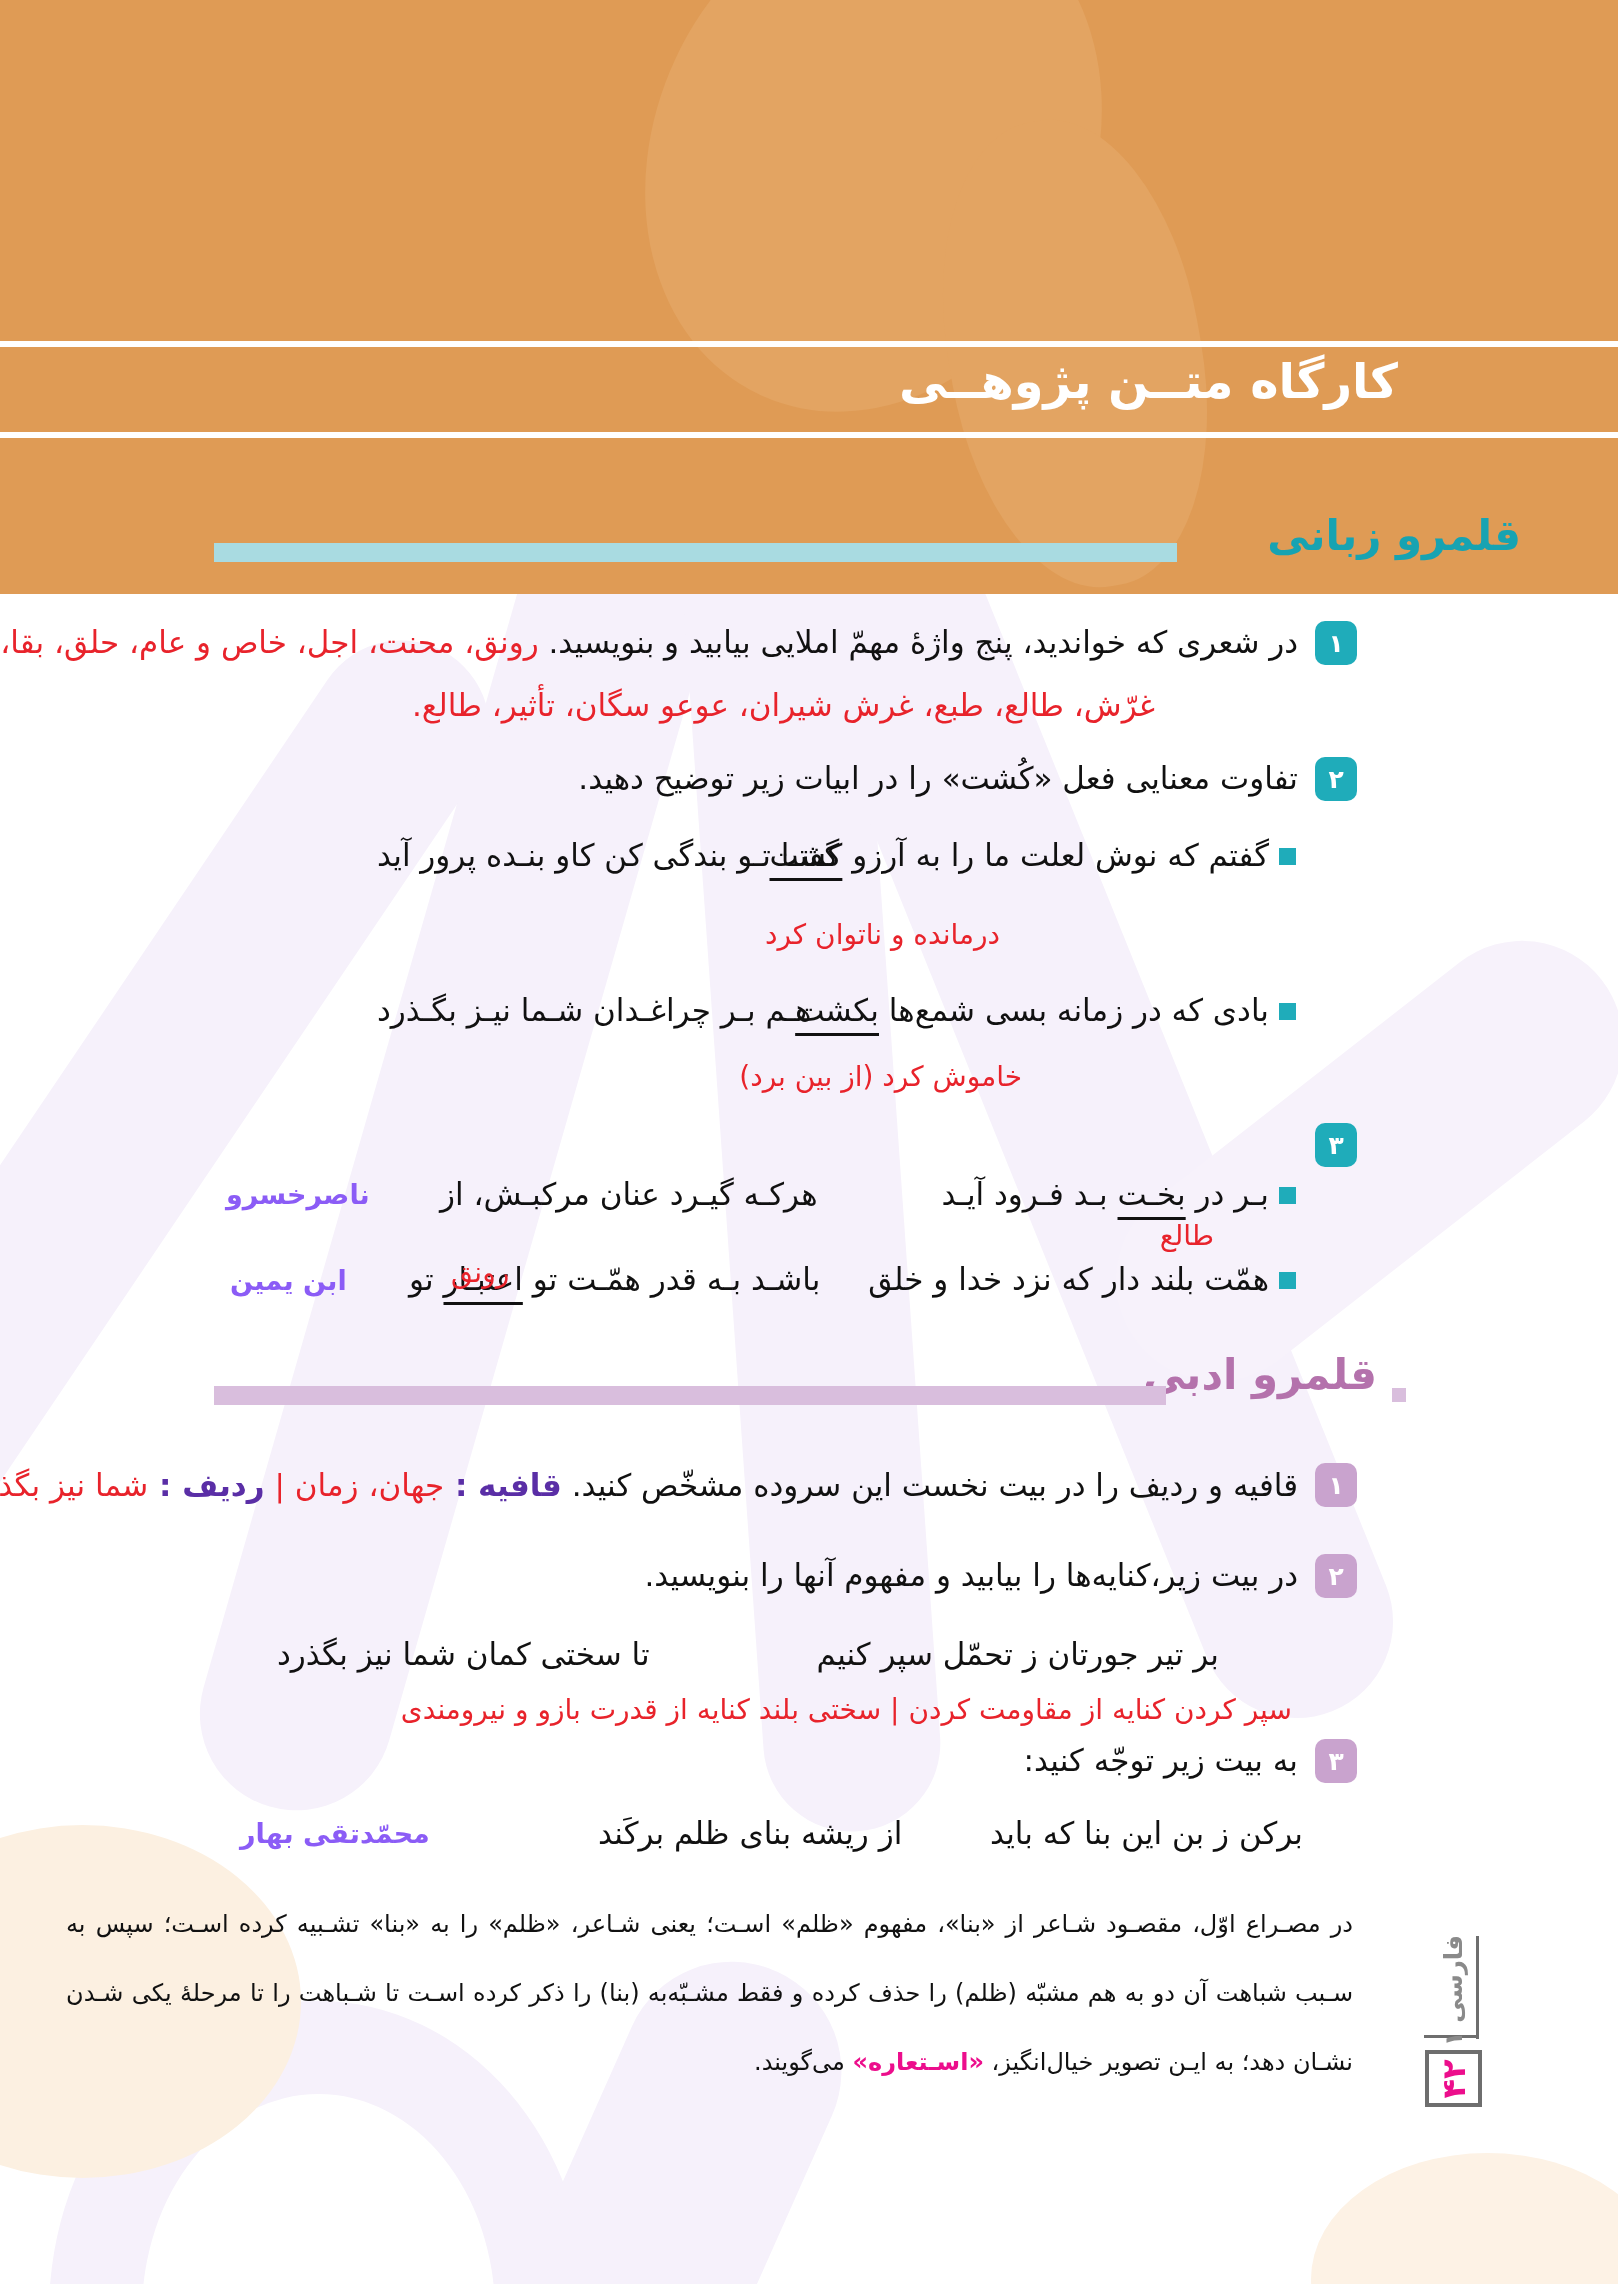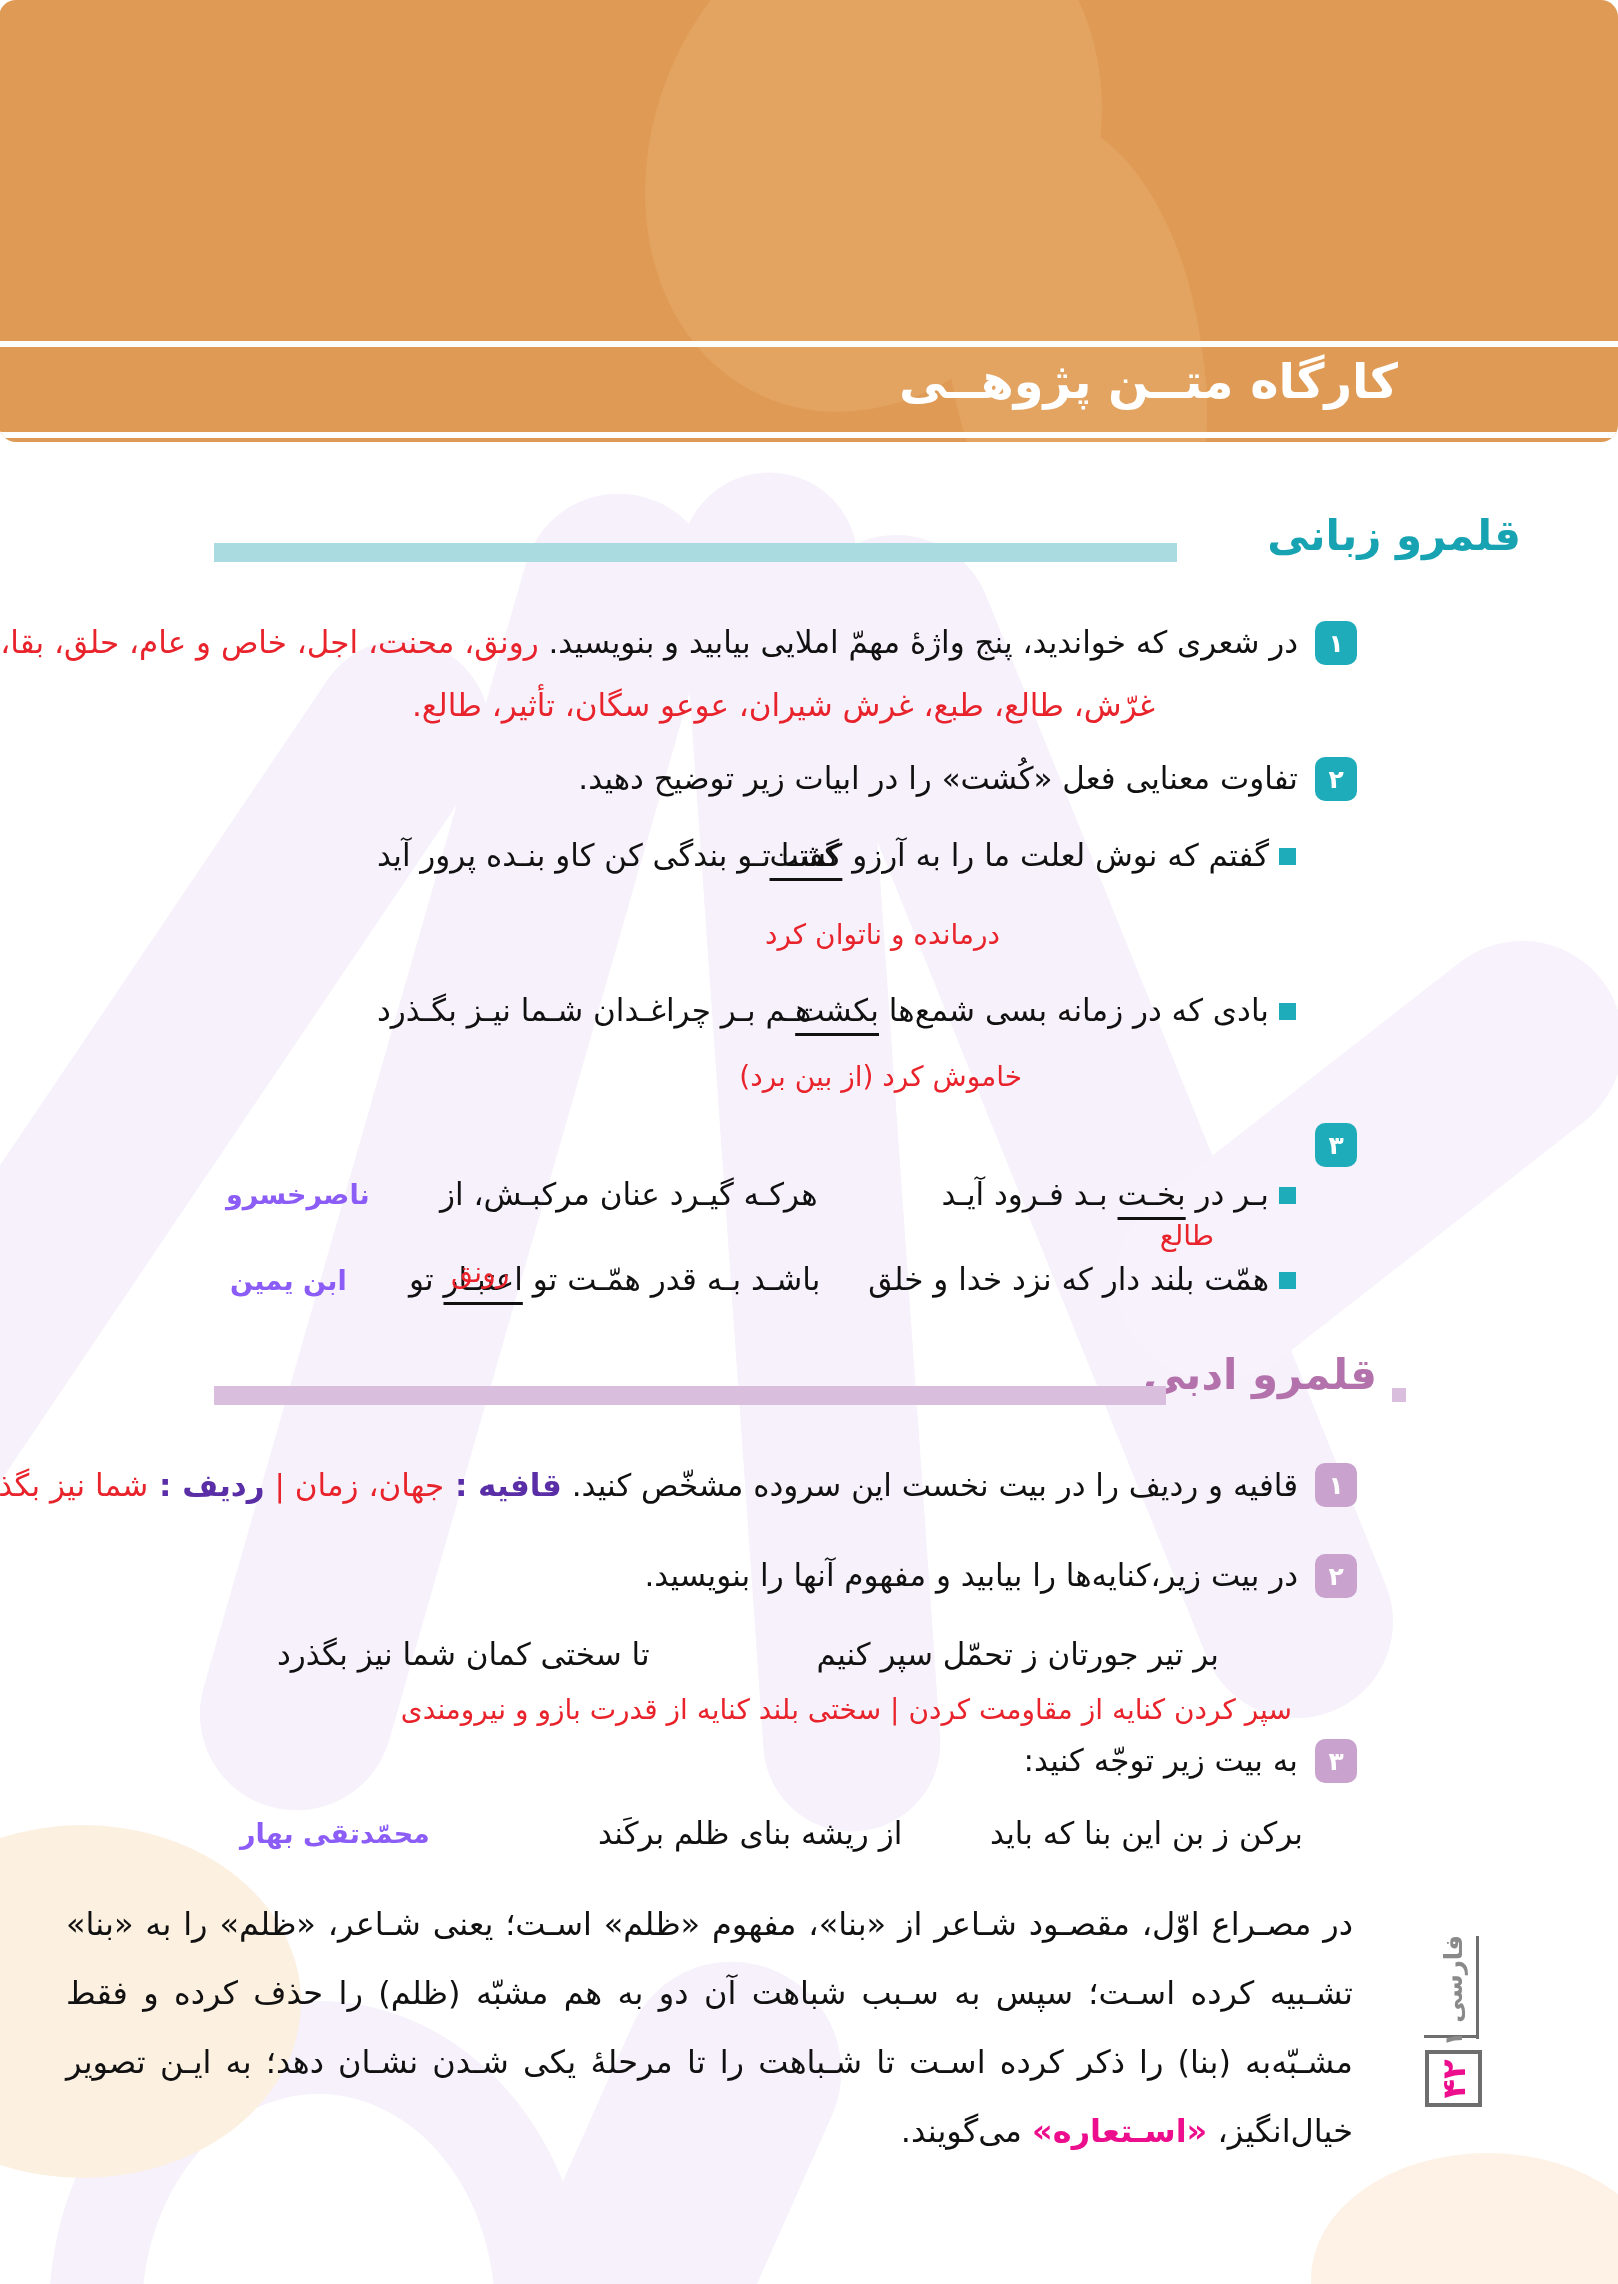--- a/index.html
+++ b/index.html
@@ -18,21 +18,21 @@
   .wm-stripe1{left:362px;top:471px;width:193px;height:1362px;background:#f6f1fb;border-radius:109px;transform:rotate(16deg);}
   .wm-stripe2{left:723px;top:471px;width:177px;height:1362px;background:#f6f1fb;border-radius:101px;transform:rotate(-4deg);}
   .wm-stripe3{left:1001px;top:496px;width:193px;height:1261px;background:#f6f1fb;border-radius:109px;transform:rotate(-22deg);}
   .wm-stripe4{left:34px;top:555px;width:177px;height:1177px;background:#f6f1fb;border-radius:101px;transform:rotate(34deg);}
   .wm-ring{left:50px;top:2001px;width:353px;height:437px;border:93px solid #f6f1fb;border-radius:50%;background:transparent;}
   .wm-curve{left:572px;top:1951px;width:219px;height:471px;background:#f6f1fb;border-radius:109px;transform:rotate(24deg);}
   .wm-blob-orange{left:-135px;top:1825px;width:437px;height:353px;background:#fcf0e1;border-radius:50%;}
   .wm-blob-orange2{left:1312px;top:2153px;width:353px;height:252px;background:#fdf2e5;border-radius:50%;}
   .wm-swoosh{left:1076px;top:1060px;width:589px;height:202px;background:#f7f2fb;border-radius:101px;transform:rotate(-38deg);}
   
-  .orange-band{position:absolute;top:0;left:0;width:1619px;height:442px;background:#DF9B55;overflow:hidden;z-index:1;border-radius:17px;}
+  .orange-band{position:absolute;top:0;left:0;width:1619px;height:594px;background:#DF9B55;overflow:hidden;z-index:1;}
   .swirl1{position:absolute;left:656px;top:-118px;width:437px;height:538px;background:#E3A462;border-radius:50%;transform:rotate(25deg);}
   .swirl2{position:absolute;left:950px;top:118px;width:252px;height:471px;background:#E3A462;border-radius:48%;transform:rotate(-10deg);}
   .hline{position:absolute;left:0;width:1619px;height:5.9px;background:#ffffff;}
   .hline1{top:341px;}
   .hline2{top:432px;}
   .header-title{position:absolute;top:353px;right:220px;color:#ffffff;font-size:48px;font-weight:bold;white-space:nowrap;}
   
   .sec-title{position:absolute;font-size:42px;font-weight:bold;white-space:nowrap;z-index:2;}
   .sec-title.teal{color:#17A3B2;}
   .sec-title.purple{color:#B472AC;}
@@ -47,21 +47,21 @@
   .badge.purple{background:#C9A3CE;}
   .qtext{position:absolute;font-size:31px;white-space:nowrap;z-index:2;color:#111;}
   .verse{position:absolute;font-size:31px;white-space:nowrap;z-index:2;color:#111;}
   .author{position:absolute;font-size:27px;font-weight:bold;white-space:nowrap;z-index:2;color:#8b5cf6;}
   .ans{position:absolute;font-size:28px;color:#E8232B;white-space:nowrap;z-index:2;}
   .red{color:#E8232B;}
   .violet{color:#5A2EA6;font-weight:bold;}
   .pink{color:#EC0E8C;font-weight:bold;}
   .u{text-decoration:underline;text-decoration-thickness:2.5px;text-underline-offset:11.8px;}
   .bullet{position:absolute;width:17px;height:17px;background:#1FACBA;z-index:2;}
-  .paragraph{position:absolute;top:1890px;right:265px;width:1287px;font-size:32px;line-height:69px;
+  .paragraph{position:absolute;top:1890px;right:265px;width:1287px;font-size:24px;line-height:69px;
              text-align:justify;z-index:2;color:#111;}
   
   .vline{position:absolute;left:1477px;top:1936px;width:3.4px;height:103px;background:#6e6e6e;z-index:2;}
   .htick{position:absolute;left:1425px;top:2035px;width:54px;height:3.4px;background:#6e6e6e;z-index:2;}
   .book-tab{position:absolute;left:1440px;top:2038px;width:103px;height:35px;transform:rotate(-90deg);transform-origin:0 0;
             font-size:24.4px;font-weight:bold;color:#8a8a8a;text-align:center;direction:rtl;white-space:nowrap;z-index:2;}
   .page-box{position:absolute;left:1426px;top:2050px;width:57px;height:57px;box-sizing:border-box;border:4.2px solid #6e6e6e;
             background:#fff;display:flex;align-items:center;justify-content:center;z-index:2;}
   .page-box span{transform:rotate(-90deg);color:#EC0E8C;font-size:32px;font-weight:bold;}
 </style>

